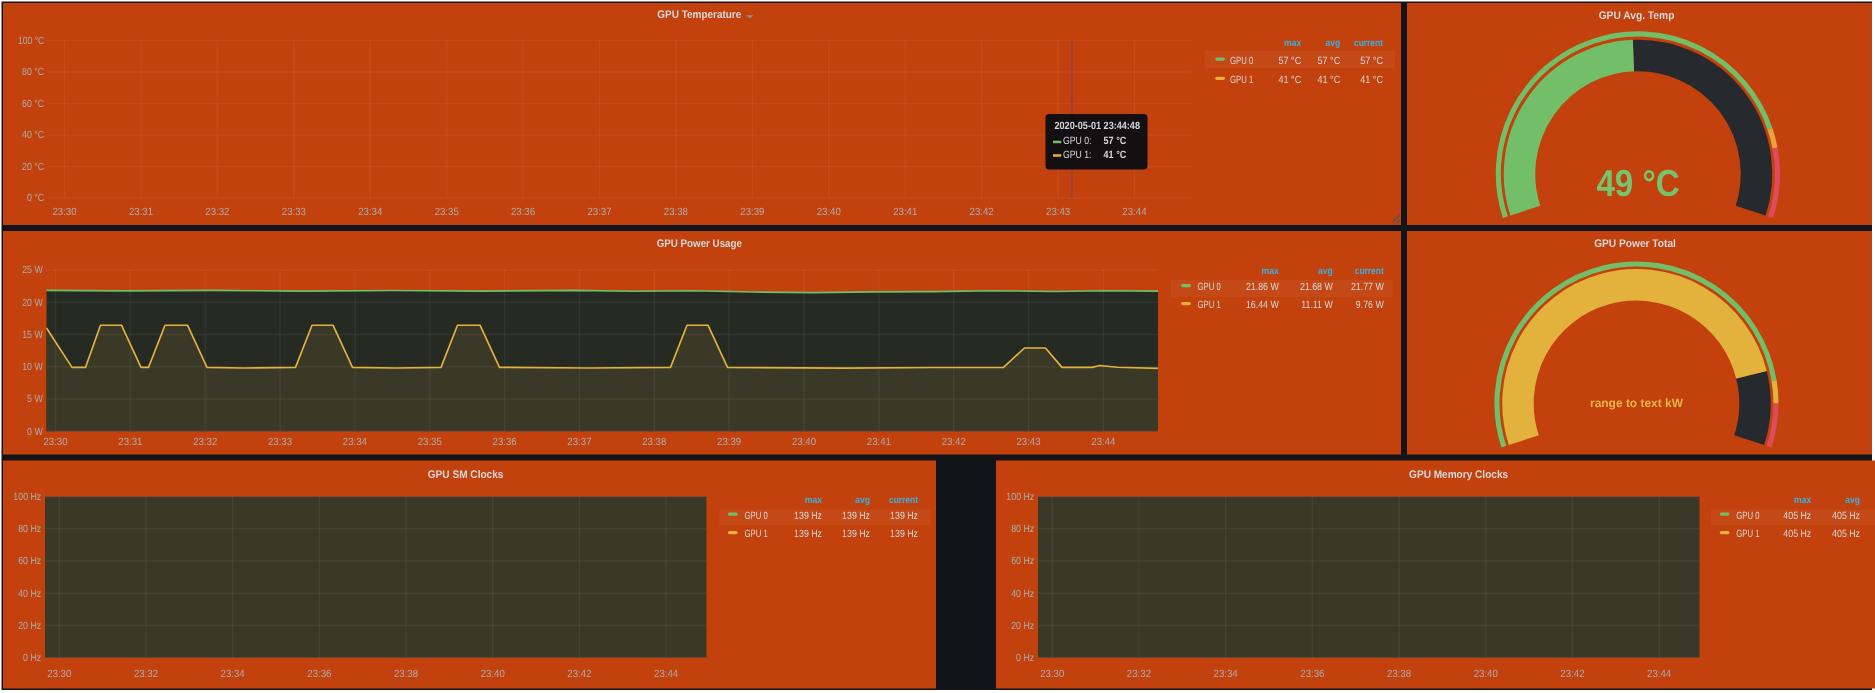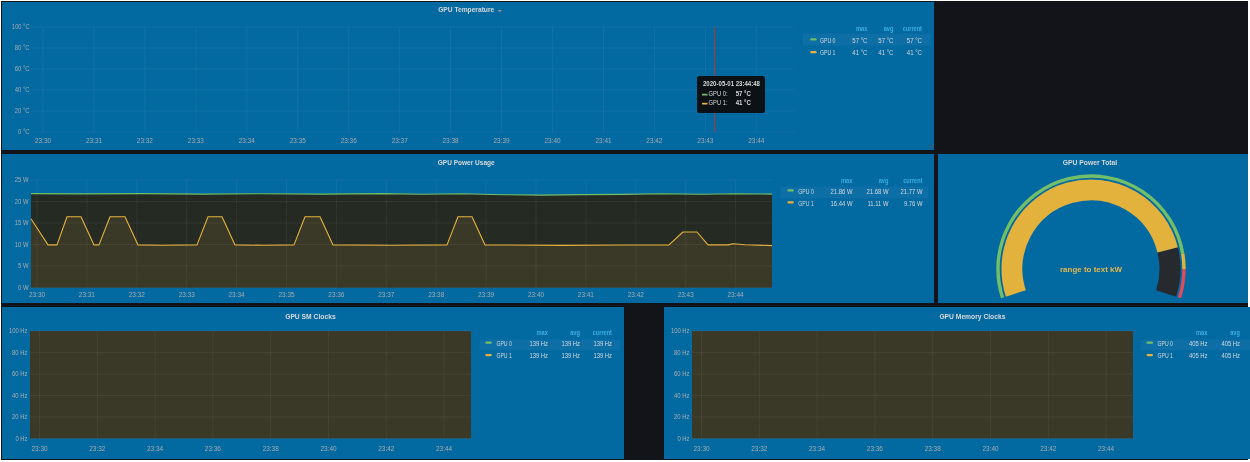--- a/index.html
+++ b/index.html
@@ -1,15 +1,15 @@
 <!DOCTYPE html>
 <html><head><meta charset="utf-8"><style>
 html,body{margin:0;padding:0;width:1250px;height:462px;background:#fff;overflow:hidden}
 #dash{position:absolute;left:1px;top:1px;width:1247px;height:459px;background:#131419}
-.panel{position:absolute;background:#0369a1}
+.panel{position:absolute;background:#c2410c}
 .panel svg{position:absolute;left:0;top:0}
 </style></head>
 <body>
 <div id="dash">
 <div class="panel" style="left:1px;top:1px;width:932px;height:148px">
 <svg width="932" height="148" viewBox="0 0 932 148" font-family="Liberation Sans, sans-serif">
 <text x="464.2" y="10.2" text-anchor="middle" font-size="7.4" font-weight="bold" fill="#d8d9da" textLength="56.0" lengthAdjust="spacingAndGlyphs">GPU Temperature</text>
 <path d="M495.4 8.1 L500.2 8.1 L497.8 10.3 Z" fill="#8e9196"></path>
 <line x1="29" y1="25" x2="792" y2="25" stroke="rgba(255,255,255,0.055)"></line>
 <line x1="29" y1="46" x2="792" y2="46" stroke="rgba(255,255,255,0.055)"></line>
@@ -74,20 +74,31 @@
           <rect x="700" y="91.8" width="5.5" height="1.7" fill="#73bf69"></rect>
           <text x="706.6" y="94.0" text-anchor="start" font-size="7" fill="#d7d8da" textLength="19.0" lengthAdjust="spacingAndGlyphs">GPU 0:</text>
           <text x="733.7" y="94.0" text-anchor="start" font-size="7" font-weight="bold" fill="#d7d8da" textLength="15.2" lengthAdjust="spacingAndGlyphs">57 °C</text>
           <rect x="700" y="100.8" width="5.5" height="1.7" fill="#e5b13c"></rect>
           <text x="706.6" y="103.0" text-anchor="start" font-size="7" fill="#d7d8da" textLength="19.0" lengthAdjust="spacingAndGlyphs">GPU 1:</text>
           <text x="733.7" y="103.0" text-anchor="start" font-size="7" font-weight="bold" fill="#d7d8da" textLength="15.2" lengthAdjust="spacingAndGlyphs">41 °C</text>
         </g>
 <path d="M926.5 146 L931 141.5 M929.5 146.5 L931.5 144.5" stroke="#525459" stroke-width="1" fill="none"></path>
 </svg>
 </div>
+<div class="panel" style="left:937px;top:1px;width:310px;height:148px">
+<svg width="310" height="148" viewBox="0 0 310 148" font-family="Liberation Sans, sans-serif">
+<text x="153.0" y="10.4" text-anchor="middle" font-size="7.4" font-weight="bold" fill="#d8d9da" textLength="50.5" lengthAdjust="spacingAndGlyphs">GPU Avg. Temp</text>
+<path d="M150.97 35.06 A79 79 0 0 1 229.13 138.41" fill="none" stroke="#26292e" stroke-width="21"></path>
+<path d="M78.87 138.41 A79 79 0 0 1 150.97 35.06" fill="none" stroke="#73bf69" stroke-width="21"></path>
+<path d="M65.55 142.74 A93 93 0 0 1 241.99 83.88" fill="none" stroke="#73bf69" stroke-width="3.4"></path>
+<path d="M241.99 83.88 A93 93 0 0 1 245.38 96.73" fill="none" stroke="#e8a33e" stroke-width="3.4"></path>
+<path d="M245.38 96.73 A93 93 0 0 1 242.45 142.74" fill="none" stroke="#dd4b5c" stroke-width="3.4"></path>
+<text x="154.0" y="128.5" text-anchor="middle" font-size="25" font-weight="bold" fill="#78c36d" textLength="55.5" lengthAdjust="spacingAndGlyphs">49 °C</text>
+</svg>
+</div>
 <div class="panel" style="left:1px;top:153px;width:932px;height:149px">
 <svg width="932" height="149" viewBox="0 0 932 149" font-family="Liberation Sans, sans-serif">
 <text x="464.2" y="10.5" text-anchor="middle" font-size="7.4" font-weight="bold" fill="#d8d9da" textLength="56.8" lengthAdjust="spacingAndGlyphs">GPU Power Usage</text>
 <polygon points="29.0,39.6 80.0,39.9 140.0,39.6 200.0,40.1 260.0,39.7 320.0,40.1 380.0,39.6 420.0,40.2 460.0,39.8 500.0,40.7 540.0,41.1 580.0,40.6 620.0,40.4 660.0,39.8 700.0,40.3 735.0,39.8 770.0,40.1 770,133.5 29,133.5" fill="#252b23"></polygon>
 <polygon points="29.0,64.7 46.0,90.9 55.0,90.9 65.0,62.8 79.0,62.8 92.0,90.9 97.0,90.9 108.0,62.8 123.0,62.8 136.0,90.9 160.0,91.3 195.0,90.9 206.0,62.8 220.0,62.8 233.0,90.9 262.0,91.3 292.0,90.9 303.0,62.8 318.0,62.8 331.0,90.9 390.0,91.3 445.0,90.9 456.0,62.8 470.0,62.8 483.0,90.9 560.0,91.4 620.0,91.0 667.0,90.9 681.0,78.0 695.0,78.0 706.0,90.9 726.0,90.9 731.0,89.7 743.0,90.8 770.0,91.6 770,133.5 29,133.5" fill="#3a3826"></polygon>
 <line x1="29" y1="26" x2="770" y2="26" stroke="rgba(255,255,255,0.055)"></line>
 <line x1="29" y1="47.5" x2="770" y2="47.5" stroke="rgba(255,255,255,0.055)"></line>
 <line x1="29" y1="69" x2="770" y2="69" stroke="rgba(255,255,255,0.055)"></line>
 <line x1="29" y1="90.5" x2="770" y2="90.5" stroke="rgba(255,255,255,0.055)"></line>
 <line x1="29" y1="112" x2="770" y2="112" stroke="rgba(255,255,255,0.055)"></line>

